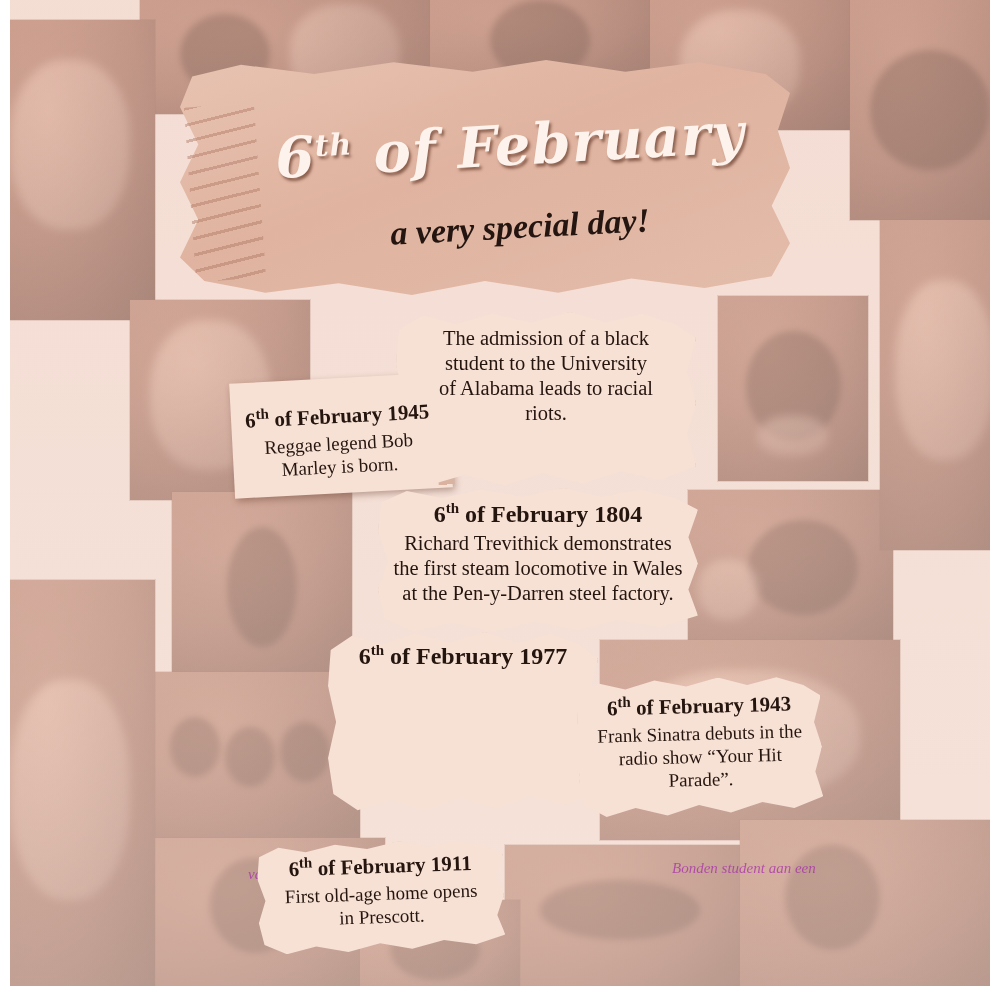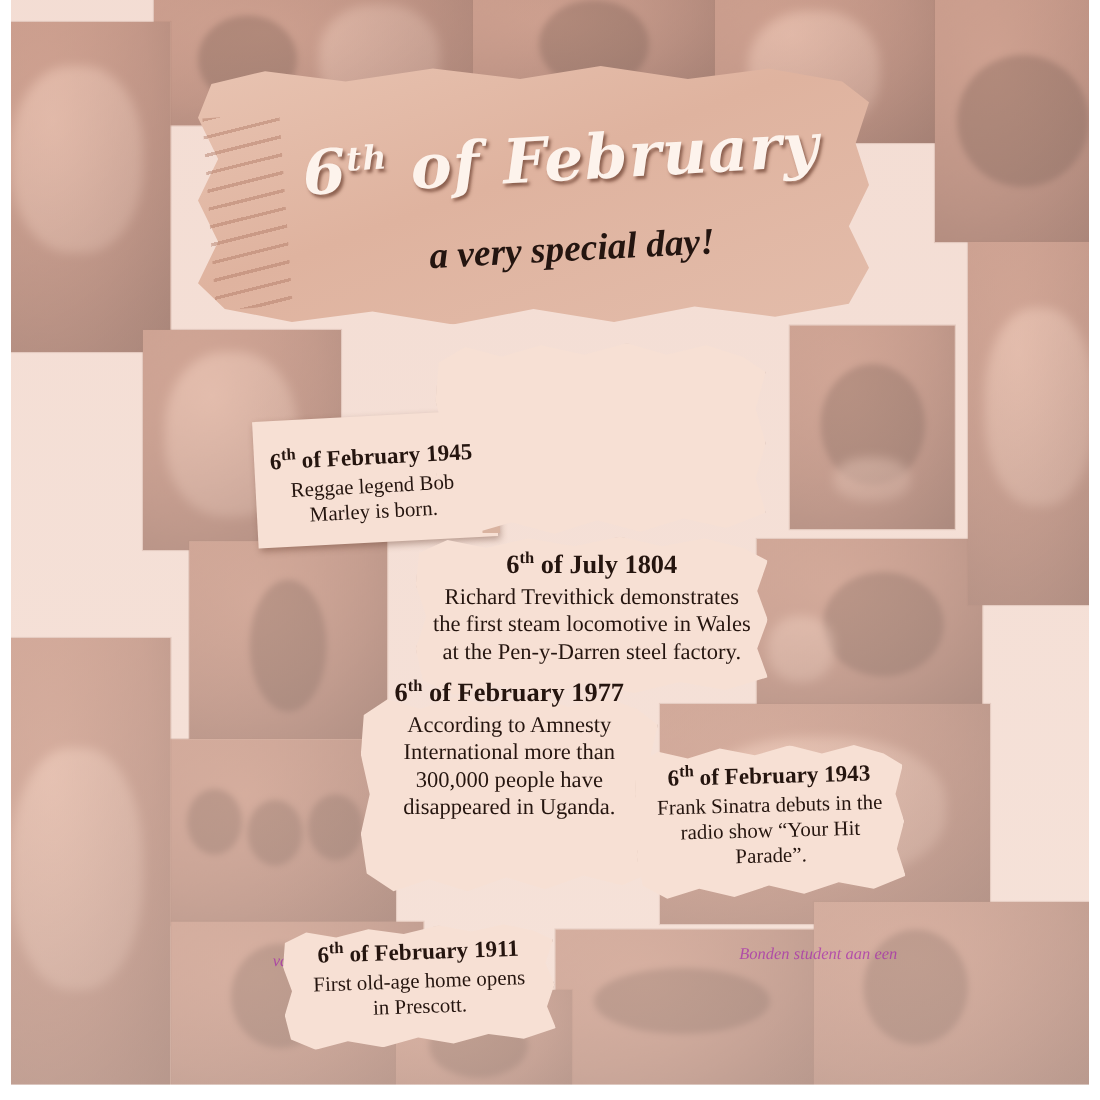--- a/index.html
+++ b/index.html
@@ -290,47 +290,47 @@
   <div class="banner"></div>
   <div class="banner-ribs"></div>
 
   <div class="title">
     <span>6</span><span class="sup">th</span><span> of February</span>
   </div>
   <div class="subtitle">a very special day!</div>
 
   <div class="scrap scrap-a" style="left:396px;top:312px;width:300px;height:175px;"></div>
   <div class="fact" style="left:400px;top:326px;width:292px;">
+    <div class="body" style="padding:0 38px;">The admission of a black student to the University of Alabama leads to racial riots.</div>
   </div>
 
   <div class="notched" style="left:232px;top:378px;width:218px;height:115px;background:#f7e0d4;
               box-shadow:2px 3px 7px rgba(90,50,35,.4);transform:rotate(-3deg);">
     <div class="notch-strip"></div>
   </div>
   <div class="fact" style="left:236px;top:402px;width:205px;transform:rotate(-3deg);">
     <div class="date" style="font-size:21px;">
       <span>6</span><span class="sup">th</span><span> of February 1945</span>
     </div>
     <div class="body" style="font-size:19px;padding:0 12px;">Reggae legend Bob Marley is born.</div>
   </div>
 
   <div class="scrap scrap-a" style="left:378px;top:488px;width:320px;height:145px;"></div>
   <div class="fact" style="left:380px;top:500px;width:316px;">
     <div class="date">
-      <span>6</span><span class="sup">th</span><span> of July 1804</span>
+      <span>6</span><span class="sup">th</span><span> of February 1804</span>
     </div>
     <div class="body" style="padding:0 12px;">Richard Trevithick demonstrates the first steam locomotive in Wales at the Pen-y-Darren steel factory.</div>
   </div>
 
   <div class="scrap scrap-a" style="left:328px;top:632px;width:270px;height:180px;"></div>
-  <div class="fact" style="left:330px;top:616px;width:266px;">
+  <div class="fact" style="left:330px;top:642px;width:266px;">
     <div class="date">
       <span>6</span><span class="sup">th</span><span> of February 1977</span>
     </div>
-    <div class="body" style="padding:0 18px;">According to Amnesty International more than 300,000 people have disappeared in Uganda.</div>
   </div>
 
   <div class="scrap scrap-a" style="left:578px;top:678px;width:244px;height:138px;transform:rotate(-1.5deg);"></div>
   <div class="fact" style="left:582px;top:692px;width:236px;transform:rotate(-1.5deg);">
     <div class="date" style="font-size:21px;">
       <span>6</span><span class="sup">th</span><span> of February 1943</span>
     </div>
     <div class="body" style="font-size:19px;padding:0 14px;">Frank Sinatra debuts in the radio show “Your Hit Parade”.</div>
   </div>
 

